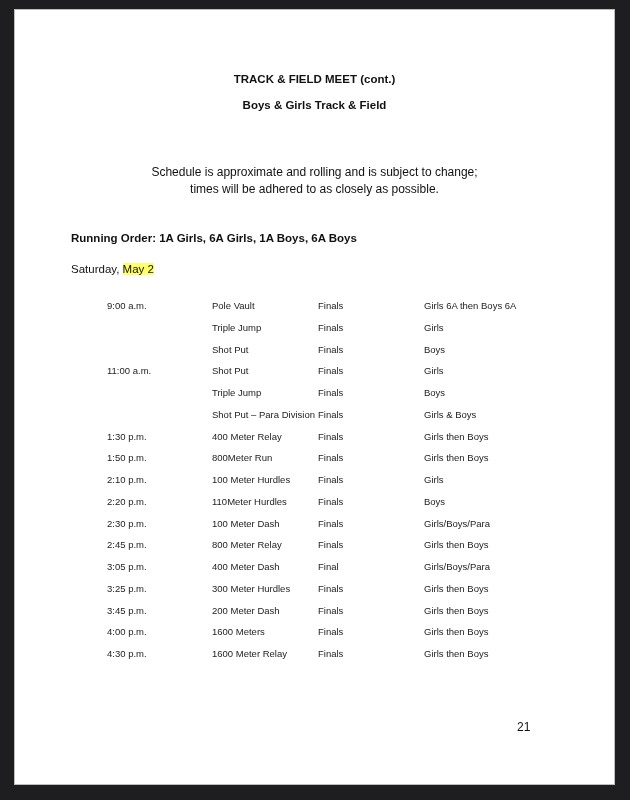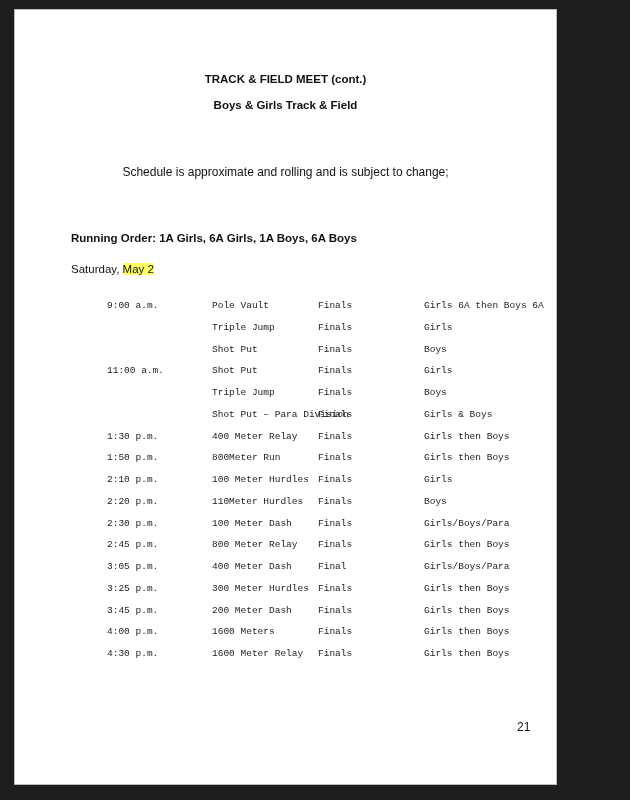--- a/index.html
+++ b/index.html
@@ -12,21 +12,21 @@
       background: #1e1e20;
       position: relative;
       overflow: hidden;
       font-family: "Liberation Sans", sans-serif;
       color: #111;
     }
     .page {
       position: absolute;
       left: 15px;
       top: 10px;
-      width: 541px;
+      width: 599px;
       height: 774px;
       background: #ffffff;
       box-shadow: 0 0 0 1px #bdbdbd;
     }
     .center {
       position: absolute;
       left: 0;
       width: 100%;
       text-align: center;
     }
@@ -66,21 +66,21 @@
       position: absolute;
       left: 0;
       top: 290px;
       width: 100%;
     }
     .row {
       position: absolute;
       left: 0;
       width: 100%;
       height: 16px;
-      font-family: Liberation Mono, monospace;
+      font-family: Liberation Sans, sans-serif;
       font-size: 9.5px;
       color: #222;
     }
     .row span {
       position: absolute;
       top: 0;
       white-space: nowrap;
     }
     .c-time { left: 92px; }
     .c-event { left: 197px; }
@@ -99,20 +99,21 @@
 <div class="page">
 
   <div class="center title">TRACK &amp; FIELD MEET (cont.)</div>
 
   <div class="center subtitle-block">
     <div>Boys &amp; Girls Track &amp; Field</div>
   </div>
 
   <div class="center notice">
     <div>Schedule is approximate and rolling and is subject to change;</div>
+    <div>times will be adhered to as closely as possible.</div>
   </div>
 
   <div class="running-order">Running Order: 1A Girls, 6A Girls, 1A Boys, 6A Boys</div>
 
   <div class="day-line">
     <span>Saturday, </span><span class="highlight">May 2</span>
   </div>
 
   <div class="schedule" id="schedule">
       <div class="row" style="top: 0px;">

